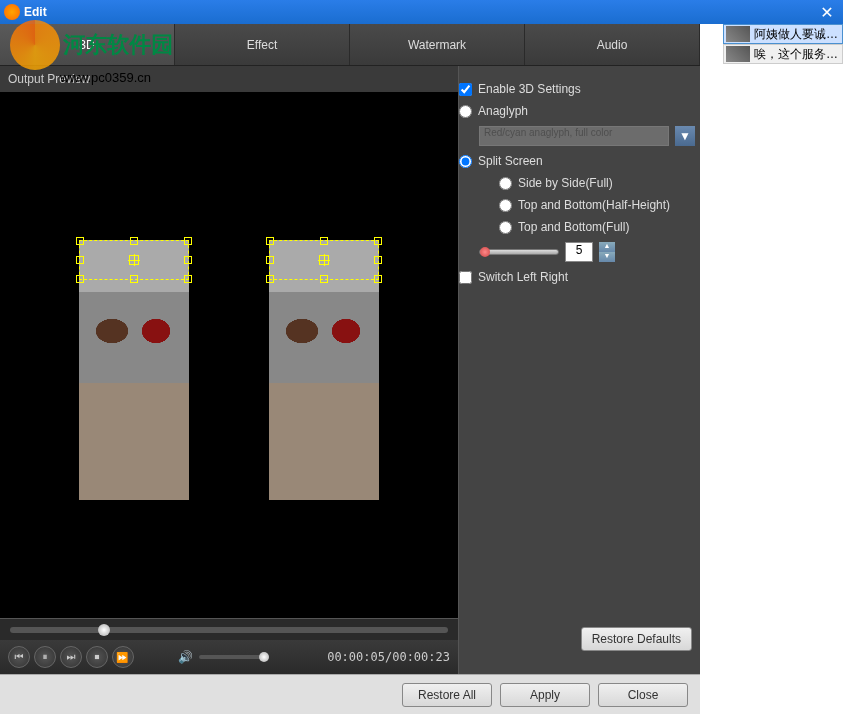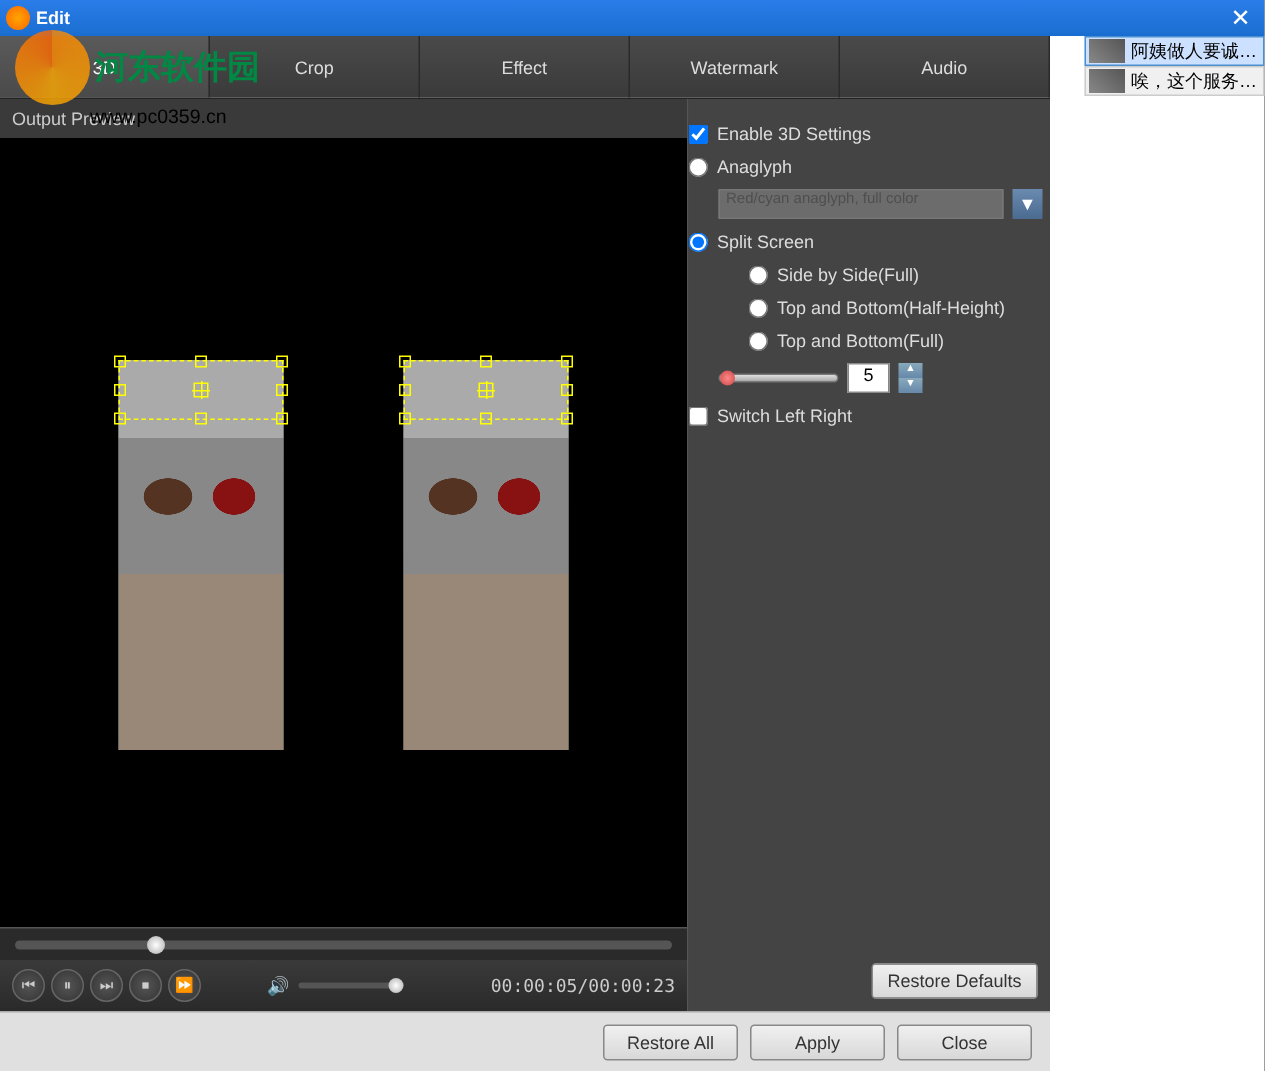--- a/index.html
+++ b/index.html
@@ -63,21 +63,21 @@
 .setting-indent2 { margin-left: 40px; }
 input[type=checkbox], input[type=radio] { cursor: pointer; }
 .dropdown { width: 190px; height: 20px; background: #888; color: #555; border: 1px solid #999; padding: 0 4px; font-size: 10px; }
 .dropdown-btn { width: 20px; height: 20px; background: linear-gradient(#6a8ab0, #4a6a90); color: #fff; display: flex; align-items: center; justify-content: center; cursor: pointer; }
 .slider-track { width: 80px; height: 6px; background: linear-gradient(#ddd, #aaa); border: 1px solid #777; border-radius: 3px; position: relative; }
 .slider-thumb { position: absolute; width: 10px; height: 10px; background: radial-gradient(#f88,#c44); border-radius: 50%; top: -3px; left: 0; }
 .spinner { width: 28px; height: 20px; background: #fff; color: #000; border: 1px solid #888; text-align: center; }
 .spinner-btns { display: flex; flex-direction: column; }
 .spinner-btn { width: 16px; height: 10px; background: linear-gradient(#8ab,#68a); font-size: 7px; text-align: center; line-height: 8px; cursor: pointer; color: #fff; }
 
-.restore-defaults { position: absolute; bottom: 8px; right: 8px; }
+.restore-defaults { position: absolute; bottom: 23px; right: 8px; }
 .btn { min-width: 90px; height: 24px; background: linear-gradient(#f0f0f0, #d8d8d8); border: 1px solid #888; border-radius: 3px; cursor: pointer; display: inline-flex; align-items: center; justify-content: center; color: #333; padding: 0 10px; }
 
 .footer { position: absolute; bottom: 0; left: 0; right: 143px; height: 40px; background: #e0e0e0; border-top: 1px solid #aaa; display: flex; align-items: center; justify-content: flex-end; padding: 0 12px; gap: 8px; }
 </style>
 </head>
 <body>
 
 <div class="titlebar">
   <div class="icon"></div>
   <div class="title">Edit</div>
@@ -97,23 +97,20 @@
   </div>
   <div class="bg-item">
     <div class="thumb"></div>
     <span>唉，这个服务…</span>
   </div>
 </div>
 
 <div class="tabs">
   <div class="tab active">
       <span>3D</span>
-    </div>
-  <div class="tab">
-      <span>Crop</span>
     </div>
   <div class="tab">
       <span>Effect</span>
     </div>
   <div class="tab">
       <span>Watermark</span>
     </div>
   <div class="tab">
       <span>Audio</span>
     </div>

